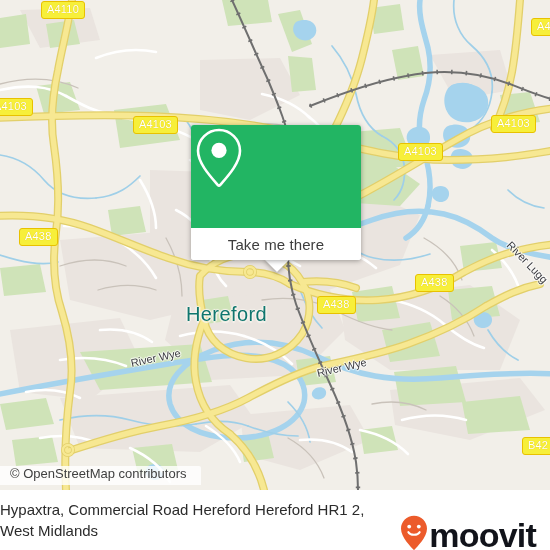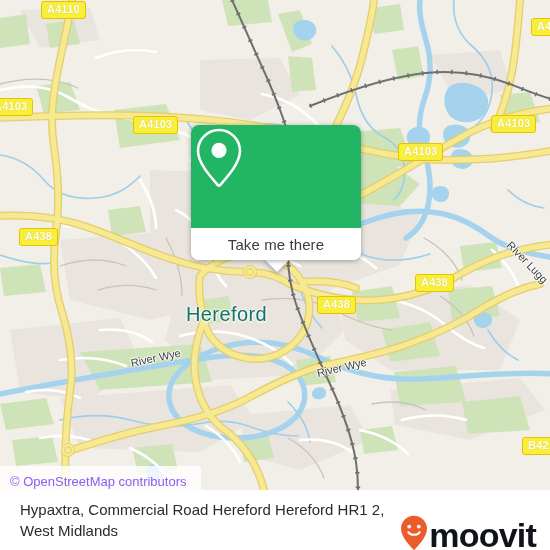--- a/index.html
+++ b/index.html
@@ -15,21 +15,21 @@
   .map svg{position:absolute;left:0;top:0;}
 
   
   .shield{
     position:absolute;
     background:#f7ef3a;
     border:1.6px solid #e8c100;
     border-radius:3px;
     color:#fff;
     font-size:11px;
-    font-weight:bold;
+    font-weight:normal;
     letter-spacing:.2px;
     padding:1px 5px 2px 5px;
     line-height:13px;
     white-space:nowrap;
     text-shadow:0 0 1px #d8b800;
     box-sizing:border-box;
   }
 
   
   .placelabel{
@@ -48,21 +48,21 @@
     font-size:11px;
     white-space:nowrap;
     text-shadow:
        1.2px 0 1px #fff, -1.2px 0 1px #fff,
        0 1.2px 1px #fff, 0 -1.2px 1px #fff;
   }
 
   
   .popup{
     position:absolute;left:191px;top:125px;width:170px;height:135px;
-    border-radius:8px;overflow:hidden;
+    border-radius:3px;overflow:hidden;
     box-shadow:0 1px 5px rgba(0,0,0,.35);
     background:#ffffff;
   }
   .popup-img{
     height:103px;width:100%;
     background:#22b563;
     display:flex;align-items:center;justify-content:center;
   }
   .popup-foot{
     height:32px;display:flex;align-items:center;justify-content:center;
@@ -77,35 +77,35 @@
     border-left:14px solid transparent;
     border-right:14px solid transparent;
     border-top:14px solid #ffffff;
     filter:drop-shadow(0 2px 2px rgba(0,0,0,.30));
   }
 
   
   .attrib{
     position:absolute;left:0;top:466px;
     background:rgba(255,255,255,.80);
-    padding:8px 14px 4px 10px;
-    font-size:13px;color:#8b5cf6;
+    padding:0 14px 4px 10px;
+    font-size:13px;color:#404040;
     border-top-right-radius:2px;
     white-space:nowrap;
   }
 
   
   .footer{
     position:absolute;left:0;top:490px;width:550px;height:60px;
     background:#ffffff;
     display:flex;align-items:center;
   }
   .footer-text{
     flex:1 1 auto;
-    padding-left:20px;padding-right:6px;
+    padding-right:6px;
     color:#2b2b2b;font-size:15px;line-height:21px;
     max-width:400px;
   }
   .brand{
     flex:0 0 auto;display:flex;align-items:center;
     padding-right:14px;
     margin-top:30px;
   }
   .brand-word{
     color:#11131a;font-size:34px;line-height:34px;

